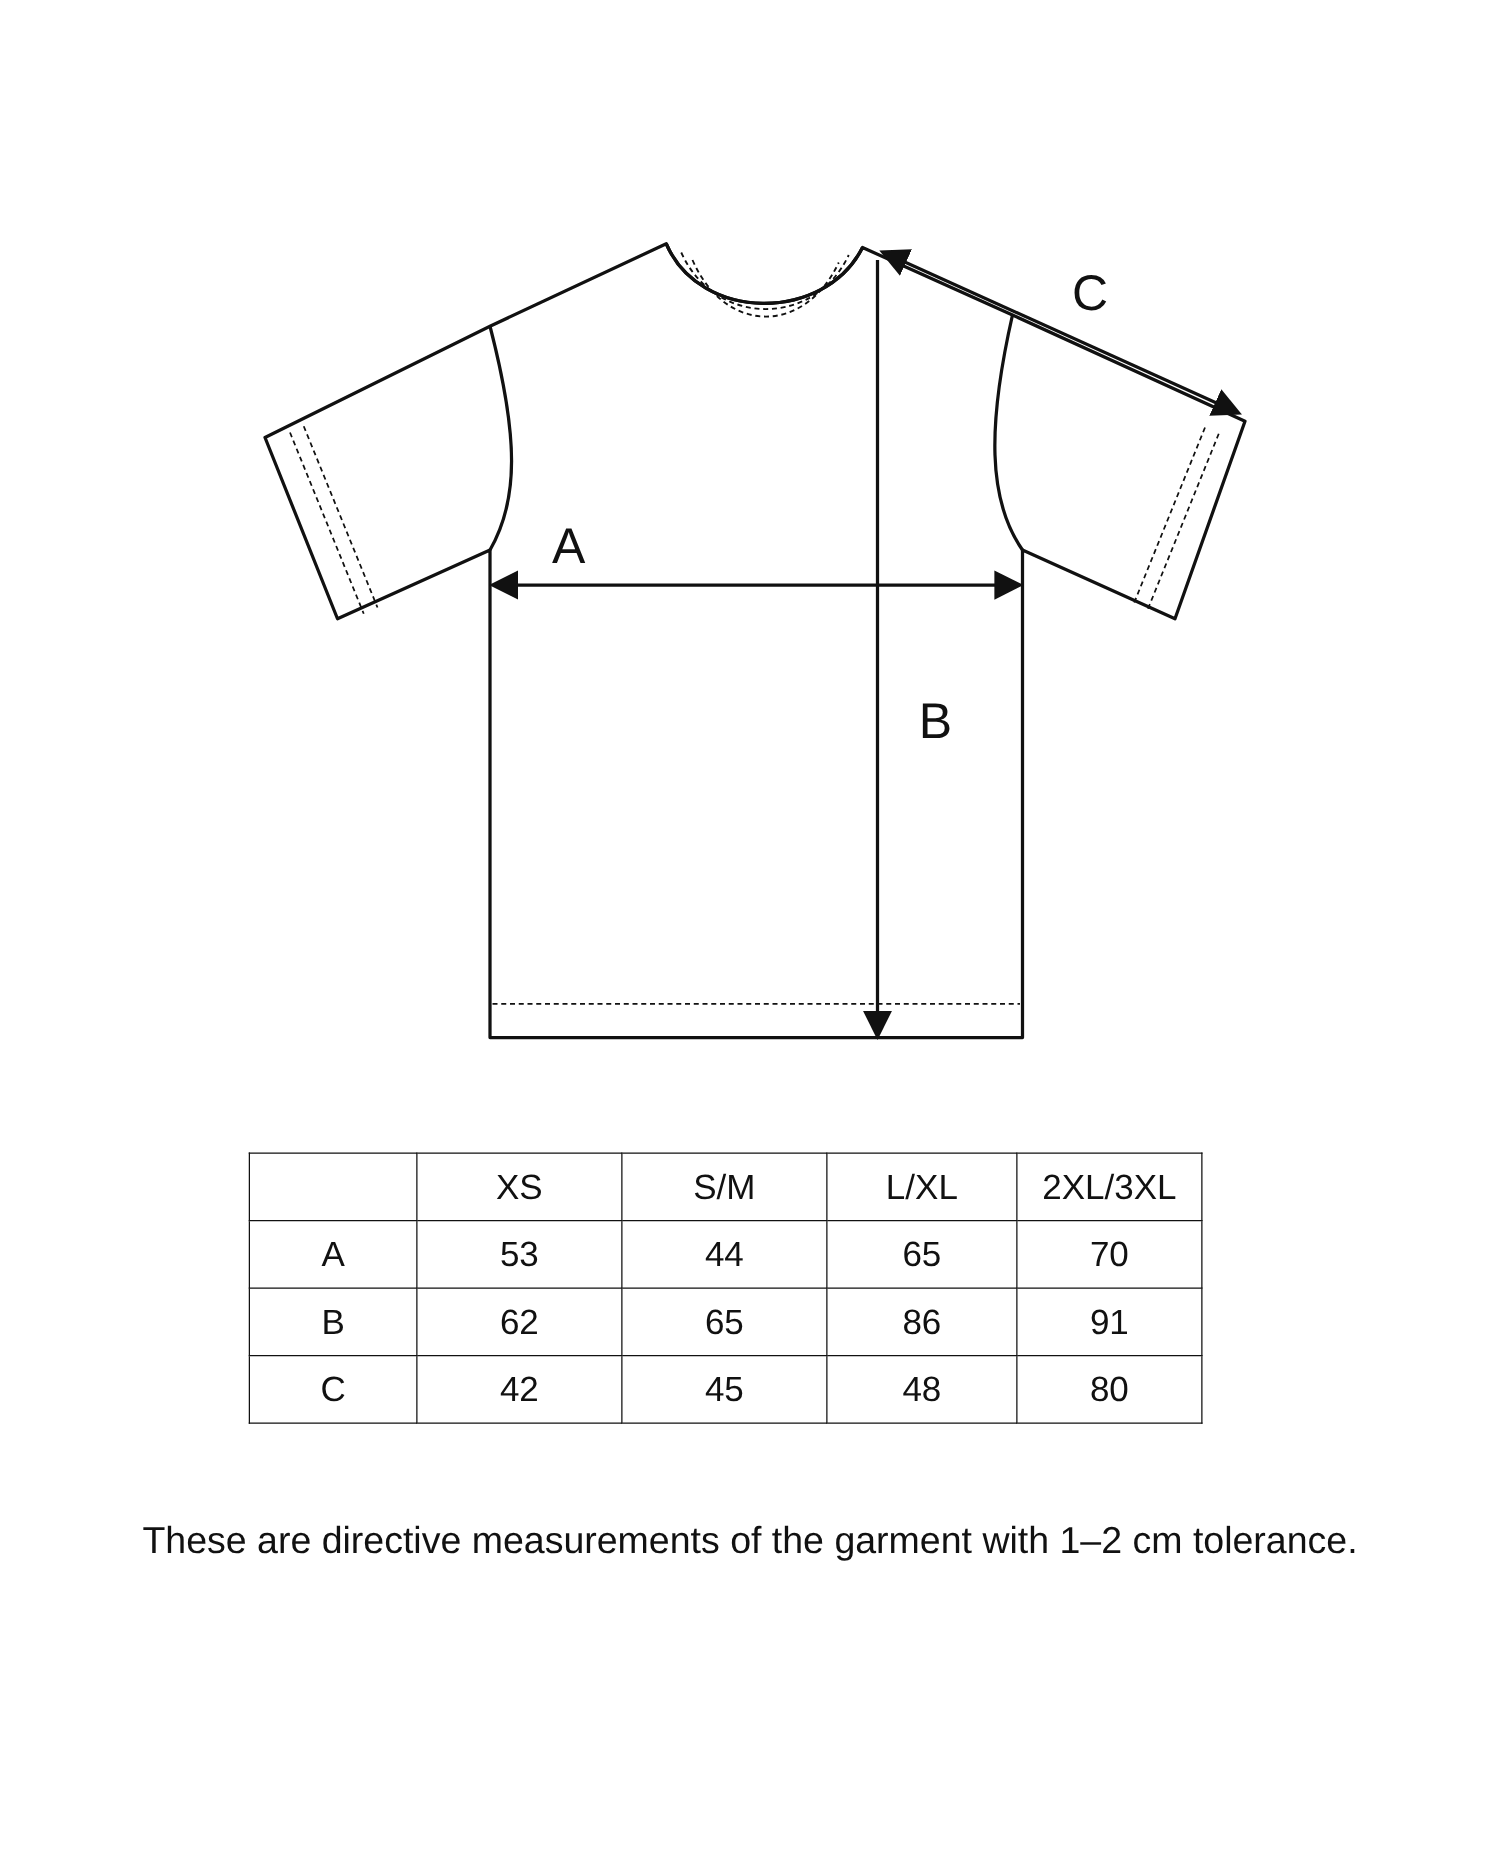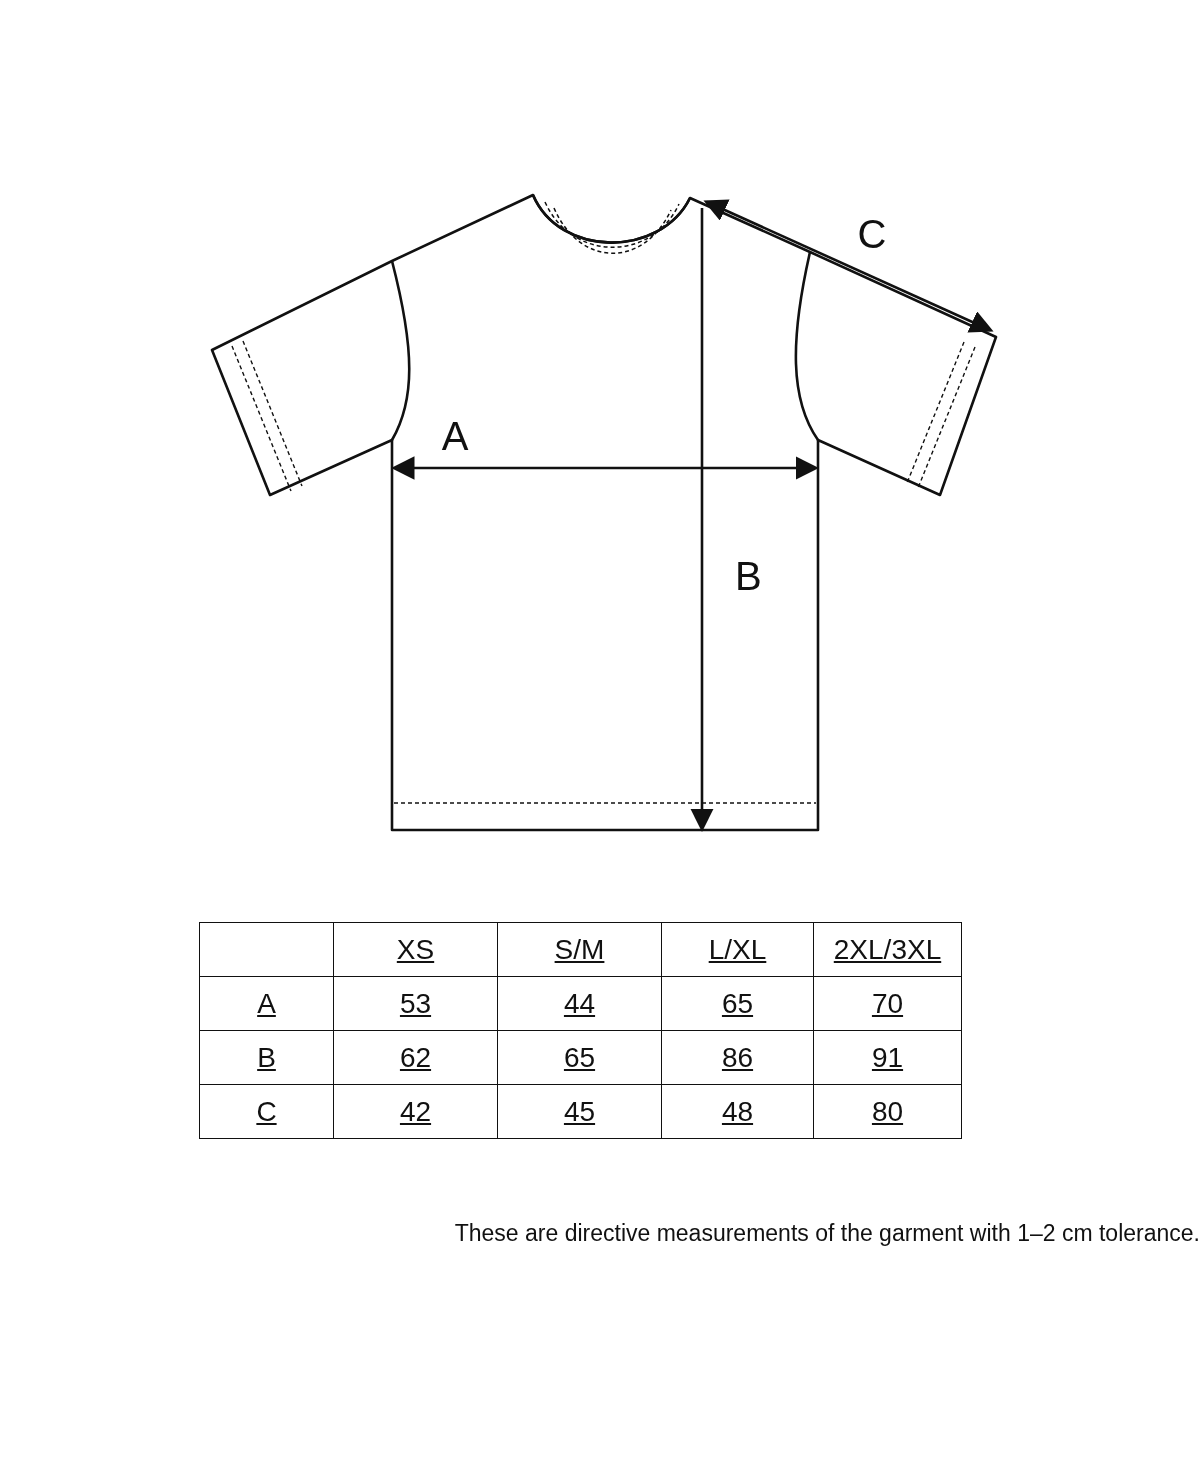--- a/index.html
+++ b/index.html
@@ -40,21 +40,20 @@
   .table-wrap {
     position: absolute;
     left: 199px;
     top: 922px;
     width: 762px;
   }
   table.size-table {
     border-collapse: collapse;
     width: 762px;
     table-layout: fixed;
-    text-decoration: underline;
   }
   table.size-table th,
   table.size-table td {
     border: 1.6px solid #111111;
     height: 53px;
     text-align: center;
     vertical-align: middle;
     font-family: "Liberation Sans", sans-serif;
     font-size: 28px;
     font-weight: 400;
@@ -74,24 +73,23 @@
   .notes {
     position: absolute;
     left: 0;
     top: 1215px;
     width: 1200px;
     text-align: center;
   }
   .notes p {
     margin: 0 0 8px 0;
     font-family: "Liberation Sans", sans-serif;
-    font-size: 23px;
+    font-size: 30px;
     line-height: 36px;
     color: #111111;
-    text-align: right;
   }
 </style>
 </head>
 <body>
 
 <div class="page">
 
   <div class="diagram-wrap">
     <svg width="1200" height="720" viewBox="0 0 1200 720" xmlns="http://www.w3.org/2000/svg">
       <defs>

